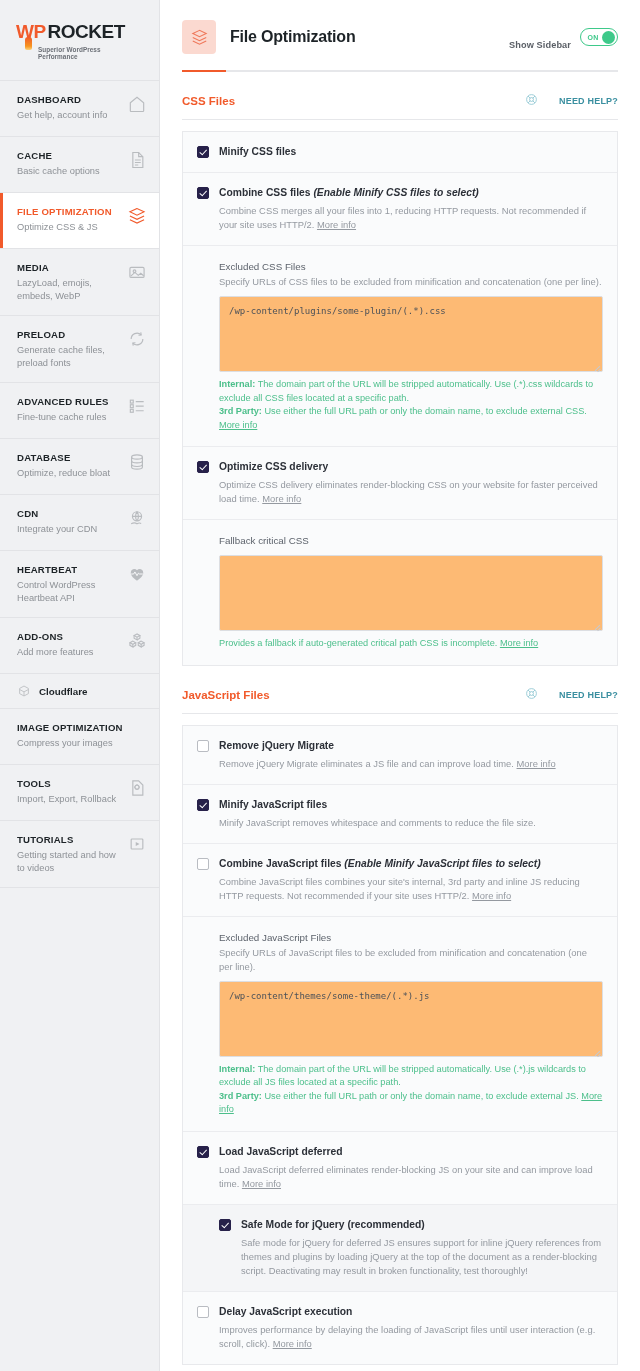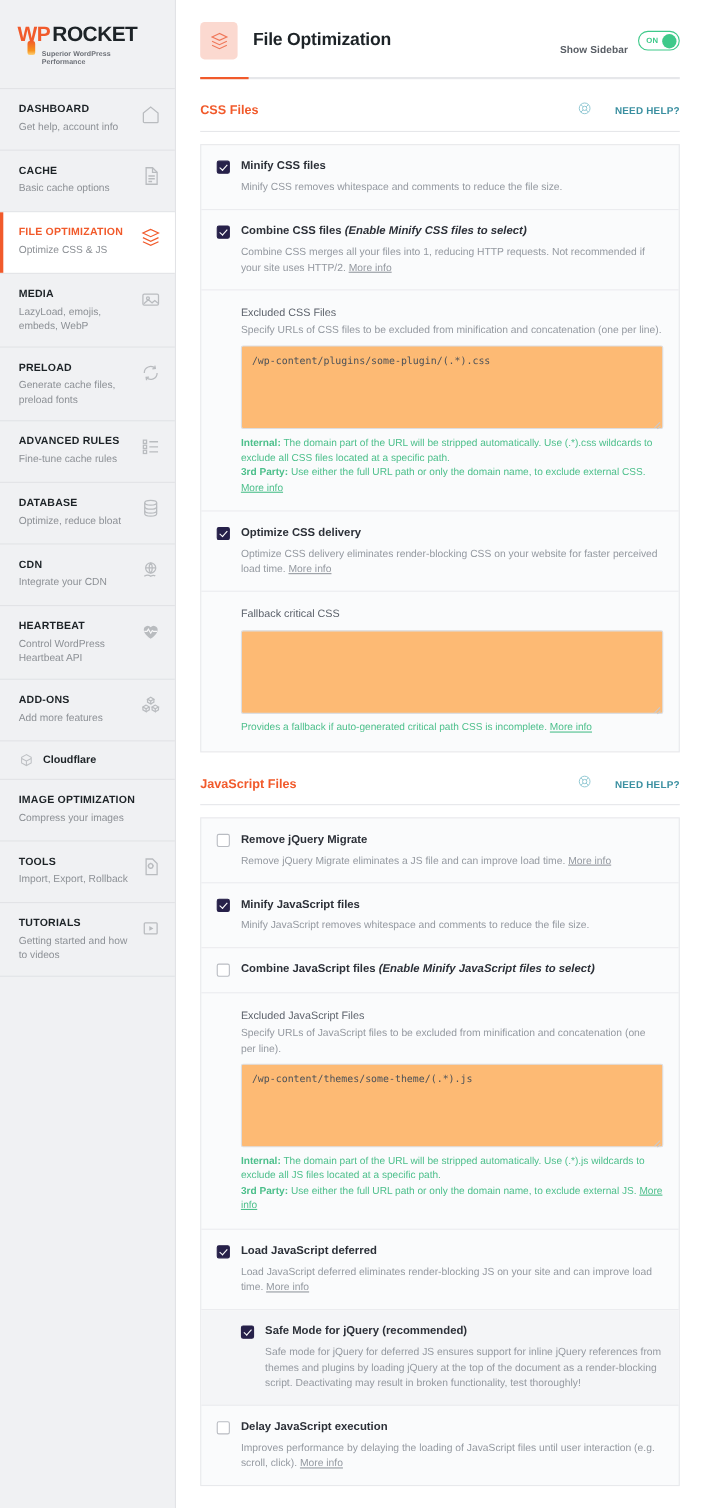--- a/index.html
+++ b/index.html
@@ -451,21 +451,20 @@
         </div>
       </div>
 
       <div class="panel">
 
         <div class="opt-row">
           <div class="opt-line">
             <span class="cb on"></span>
             <span class="opt-label">Minify CSS files</span>
           </div>
-          <div class="opt-desc">Minify CSS removes whitespace and comments to reduce the file size.</div>
         </div>
 
         <div class="opt-row">
           <div class="opt-line">
             <span class="cb on"></span>
             <span class="opt-label">
               <span>Combine CSS files </span><span class="hint">(Enable Minify CSS files to select)</span>
             </span>
           </div>
           <div class="opt-desc">
@@ -543,20 +542,23 @@
           <div class="opt-desc">Minify JavaScript removes whitespace and comments to reduce the file size.</div>
         </div>
 
         <div class="opt-row">
           <div class="opt-line">
             <span class="cb off"></span>
             <span class="opt-label">
               <span>Combine JavaScript files </span><span class="hint">(Enable Minify JavaScript files to select)</span>
             </span>
           </div>
+          <div class="opt-desc">
+            <span>Combine JavaScript files combines your site's internal, 3rd party and inline JS reducing HTTP requests. Not recommended if your site uses HTTP/2. </span><a class="more">More info</a>
+          </div>
         </div>
 
         <div class="sub-block">
           <div class="sub-title">Excluded JavaScript Files</div>
           <div class="sub-desc">Specify URLs of JavaScript files to be excluded from minification and concatenation (one per line).</div>
           <div class="ta-wrap">
             <textarea class="ta" rows="4" style="">/wp-content/themes/some-theme/(.*).js</textarea>
             <span class="ta-grip"></span>
           </div>
           <div class="note">

